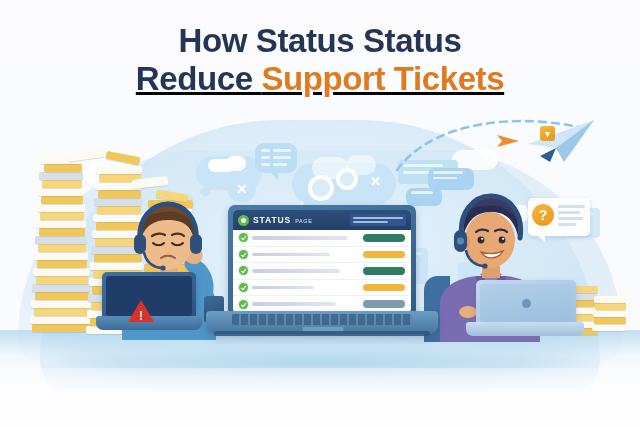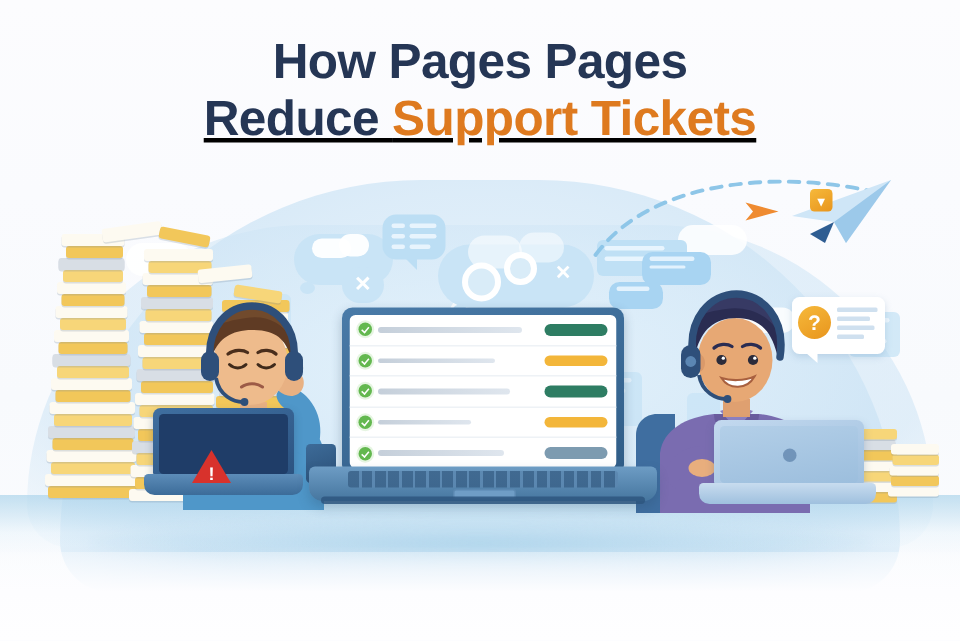--- a/index.html
+++ b/index.html
@@ -133,21 +133,21 @@
 </style>
 </head>
 <body>
 
 <div id="stage">
 
   <div class="arch"></div>
   <div class="arch2"></div>
 
   <div class="title">
-    <span class="l1" style="color: rgb(37, 54, 85);">How Pages Pages</span>
+    <span class="l1" style="color: rgb(37, 54, 85);">How Status Status</span>
     <span class="l2 nowrap"><span class="tpart" style="color: rgb(37, 54, 85);">Reduce </span><span class="torange" style="color: rgb(222, 122, 31);">Support Tickets</span></span>
   </div>
 
   <div class="dec cloudpuff" style="left:84px;top:162px;width:44px;height:22px;border-radius:22px;"></div>
   <div class="dec cloudpuff" style="left:452px;top:150px;width:46px;height:20px;border-radius:20px;"></div>
   <div class="dec cloudpuff" style="left:492px;top:205px;width:38px;height:17px;border-radius:17px;"></div>
   <div class="dec cloudpuff" style="left:300px;top:200px;width:34px;height:15px;border-radius:15px;"></div>
 
   <div class="dec" style="left:196px;top:150px;width:70px;height:46px;">
     <div class="bub" style="left:0;top:6px;width:66px;height:34px;border-radius:20px;"></div>
@@ -418,20 +418,31 @@
       </div>
     </div>
     <div style="position:absolute;left:0;top:42px;width:118px;height:14px;
                 background:linear-gradient(180deg,#c8dcef,#9fc0de);border-radius:3px 3px 7px 7px;"></div>
   </div>
 
   <div class="laptop">
     <div class="lid">
       <div class="screen">
 
+        <div class="sp-header">
+          <span class="sp-logo">
+              <i></i>
+            </span>
+          <span class="sp-title">STATUS</span>
+          <span class="sp-sub">PAGE</span>
+          <span class="sp-badge">
+            <span></span>
+              <span style="width:70%"></span>
+          </span>
+        </div>
 
         <div class="sp-body">
 
           <div class="sp-row">
             <span class="chk"></span>
             <span class="bar" style="width:96px"></span>
             <span class="pill" style="background:#2e7d63"></span>
           </div>
 
           <div class="sp-row">

